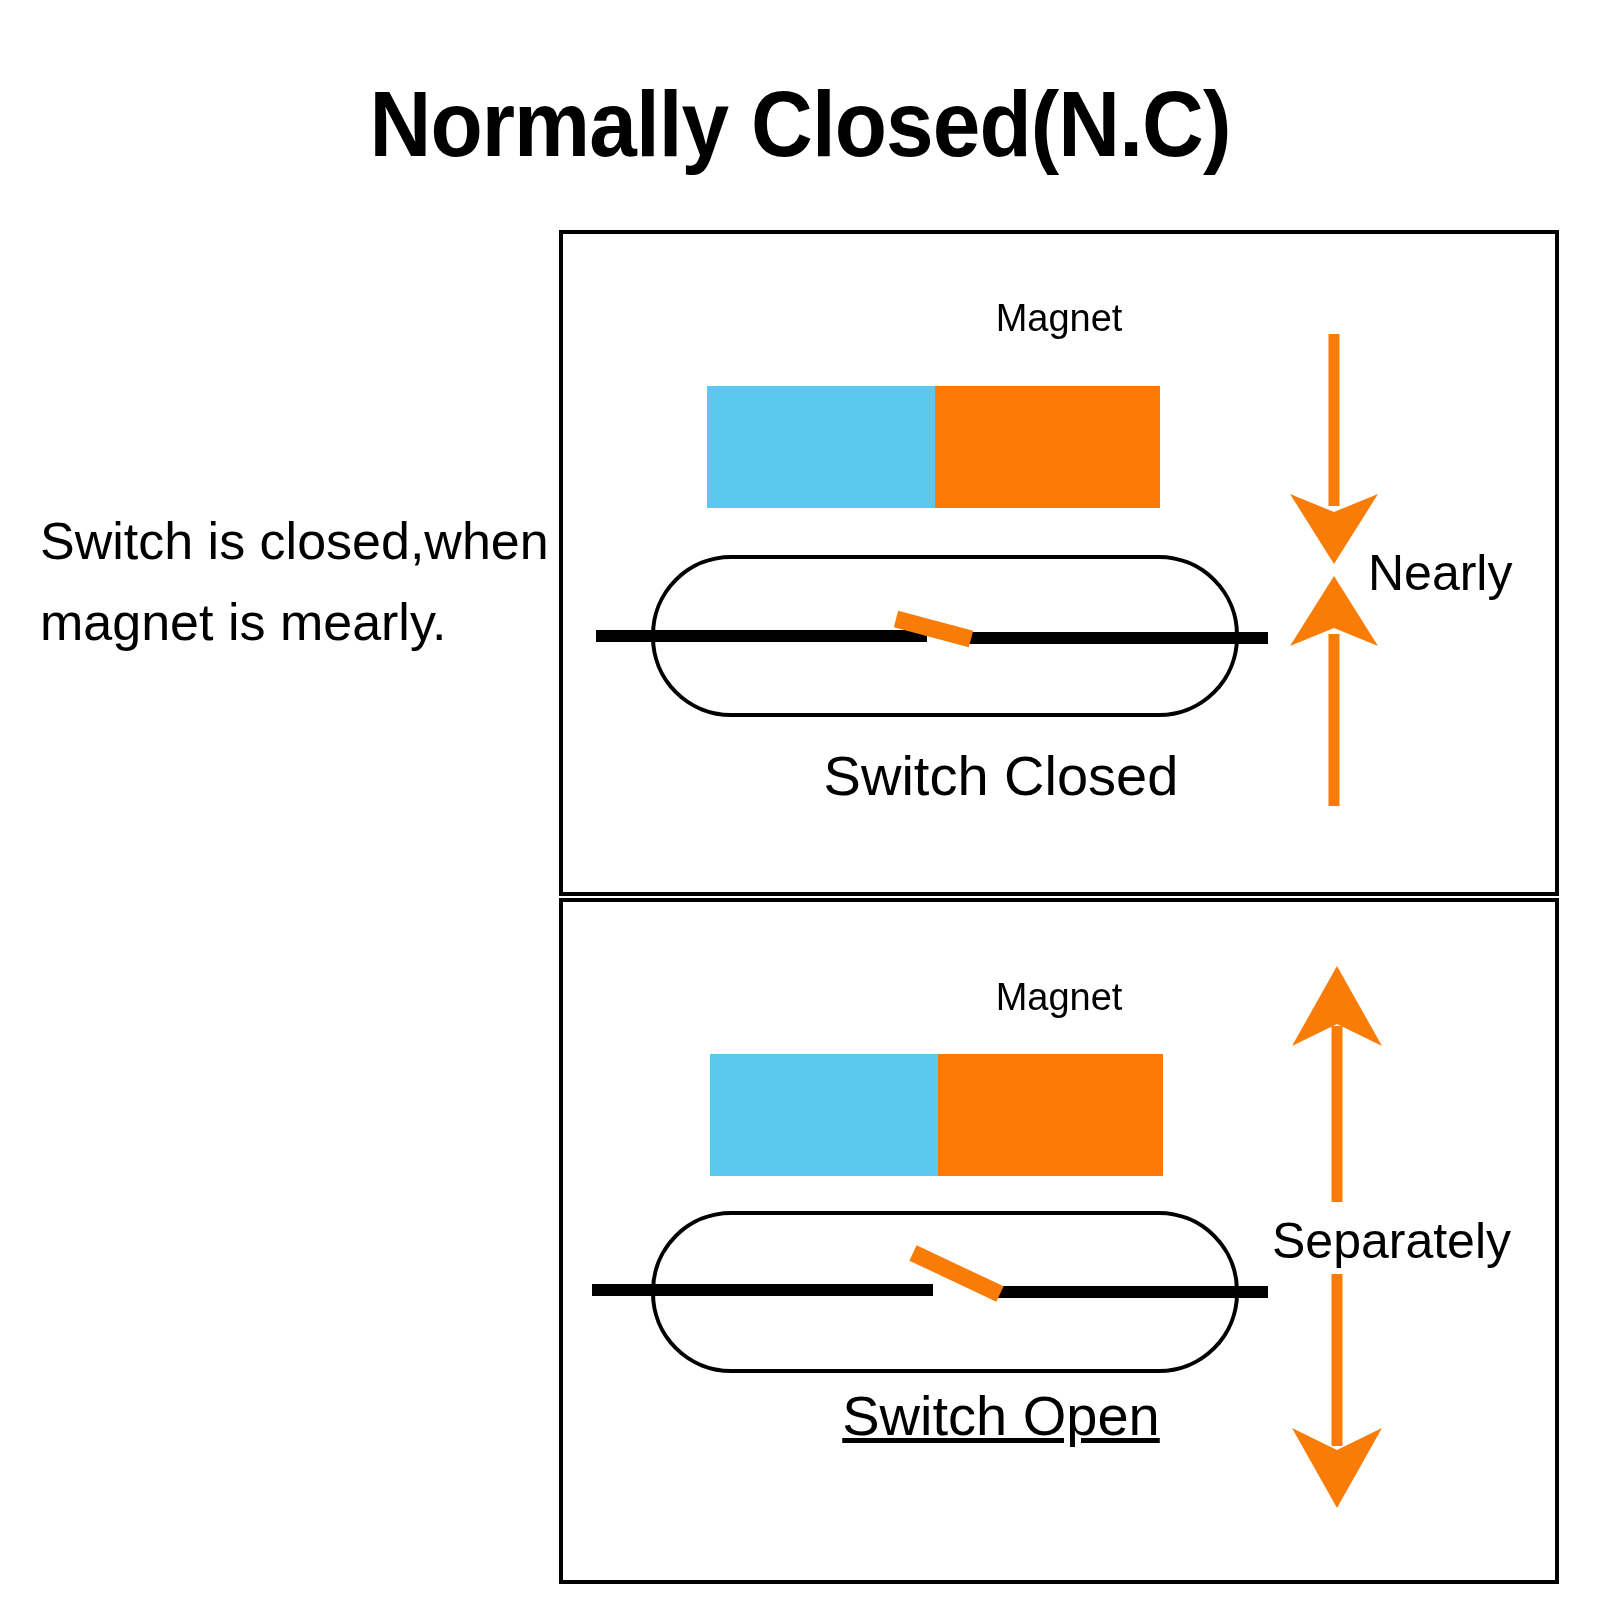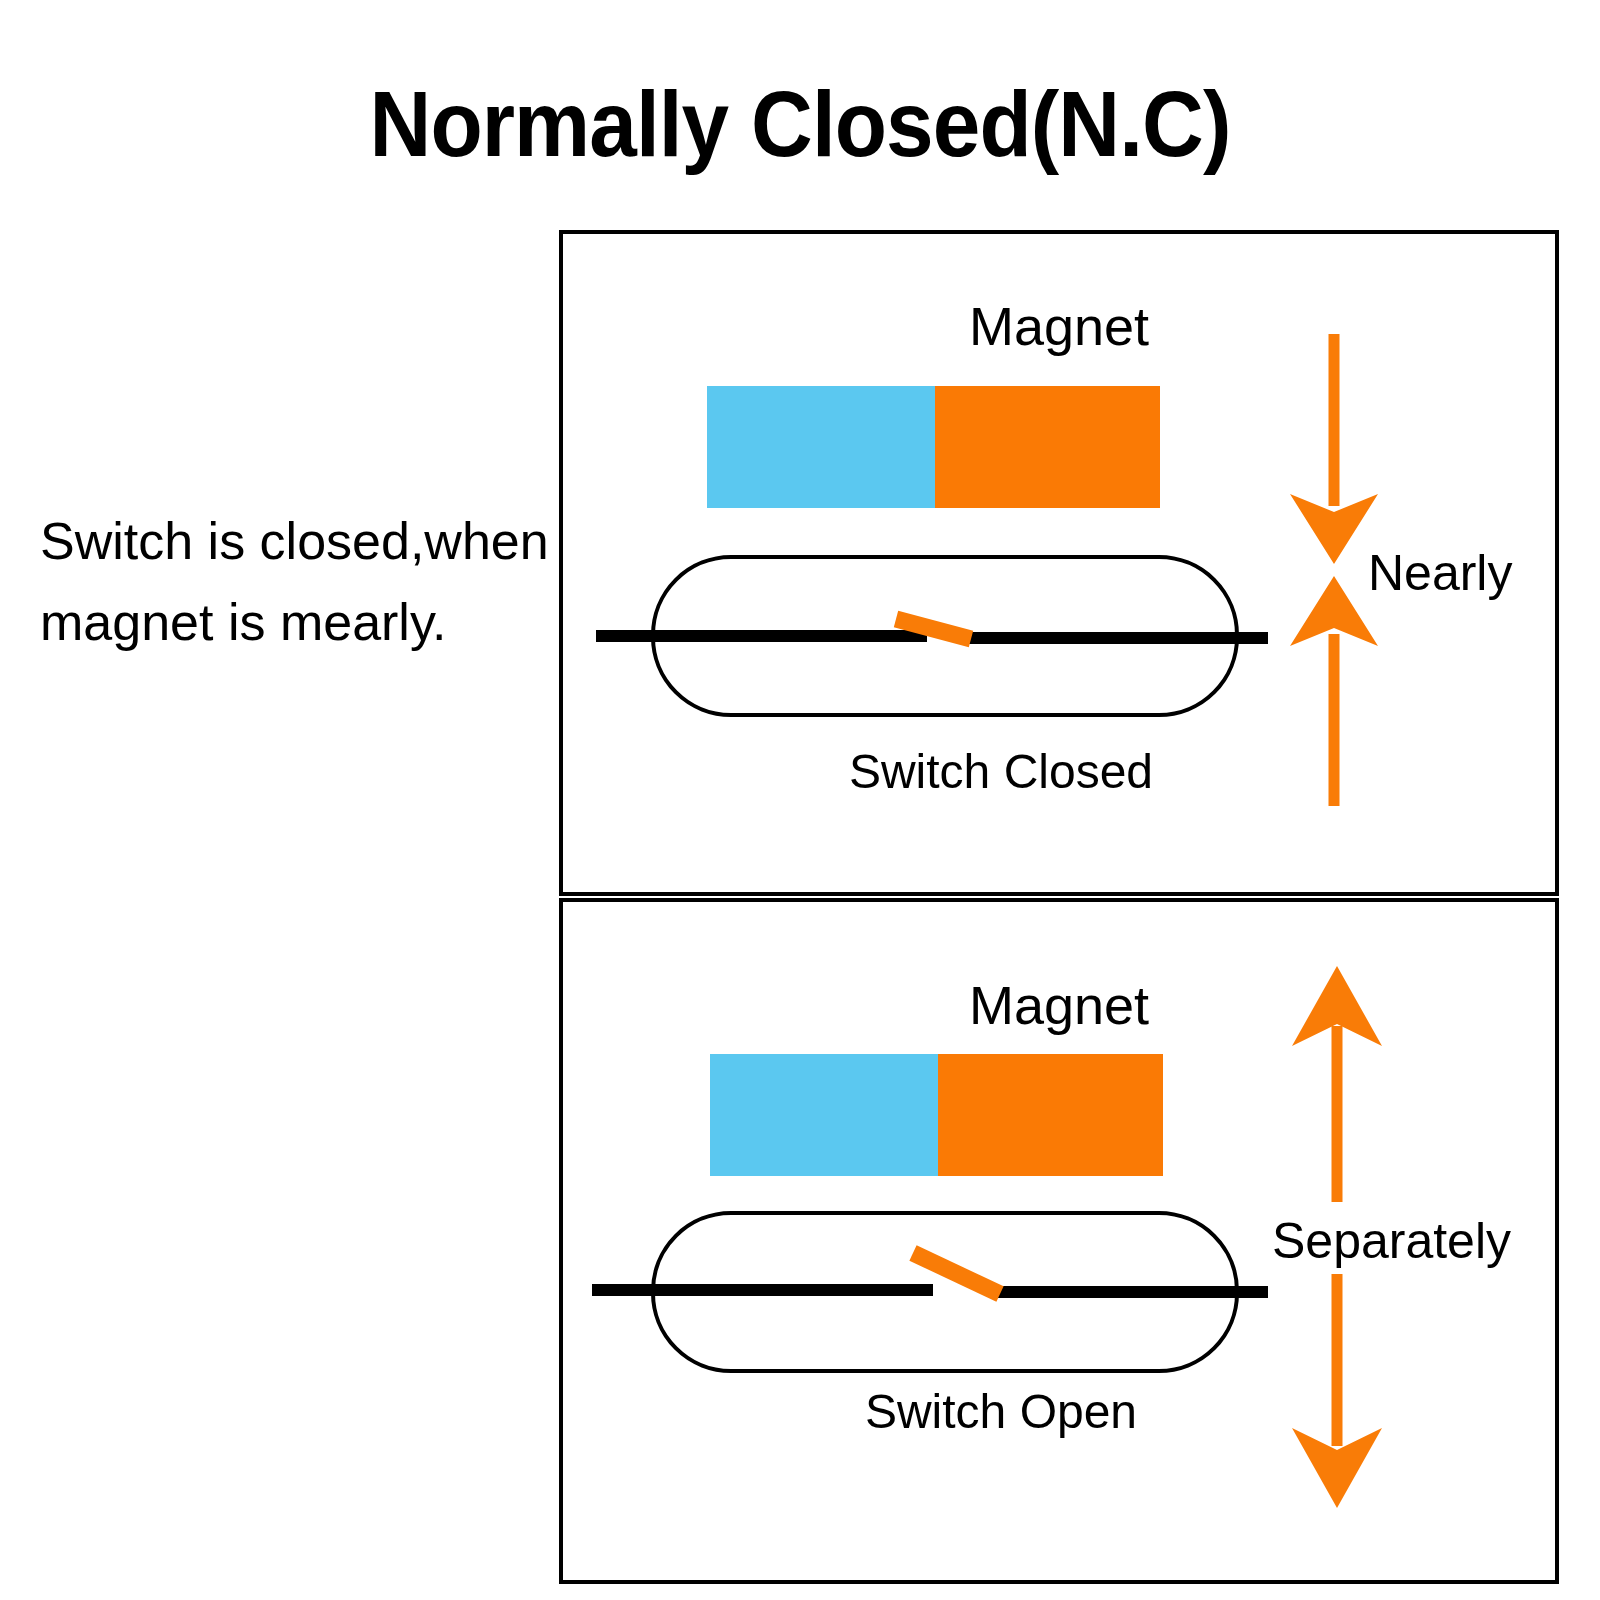--- a/index.html
+++ b/index.html
@@ -39,24 +39,24 @@
     transform: scaleX(0.93);
     transform-origin: center center;
   }
   .desc {
     font-size: 52px;
     line-height: 1.55;
     white-space: normal;
     width: 510px;
   }
   .panel-label {
-    font-size: 54px;
+    font-size: 38px;
   }
   .caption {
-    font-size: 48px;
+    font-size: 56px;
   }
   .arrow-label {
     font-size: 50px;
     text-align: right;
   }
 </style>
 </head>
 <body>
 
 <div id="stage">
@@ -124,17 +124,17 @@
 
   <div class="t panel-label" style="left:561px; top:283px; width:996px; text-align:center;">Magnet</div>
 
   <div class="t caption" style="left:561px; top:732px; width:880px; text-align:center;">Switch Closed</div>
 
   <div class="t arrow-label" style="left:1368px; top:532px;">Nearly</div>
 
 
   <div class="t panel-label" style="left:561px; top:962px; width:996px; text-align:center;">Magnet</div>
 
-  <div class="t caption" style="left:561px; top:1372px; width:880px; text-align:center;">Switch Open</div>
+  <div class="t caption" style="left:561px; top:1372px; width:880px; text-align:center;text-decoration:underline;">Switch Open</div>
 
   <div class="t arrow-label" style="left:1272px; top:1200px;">Separately</div>
 
 </div>
 
 </body></html>

